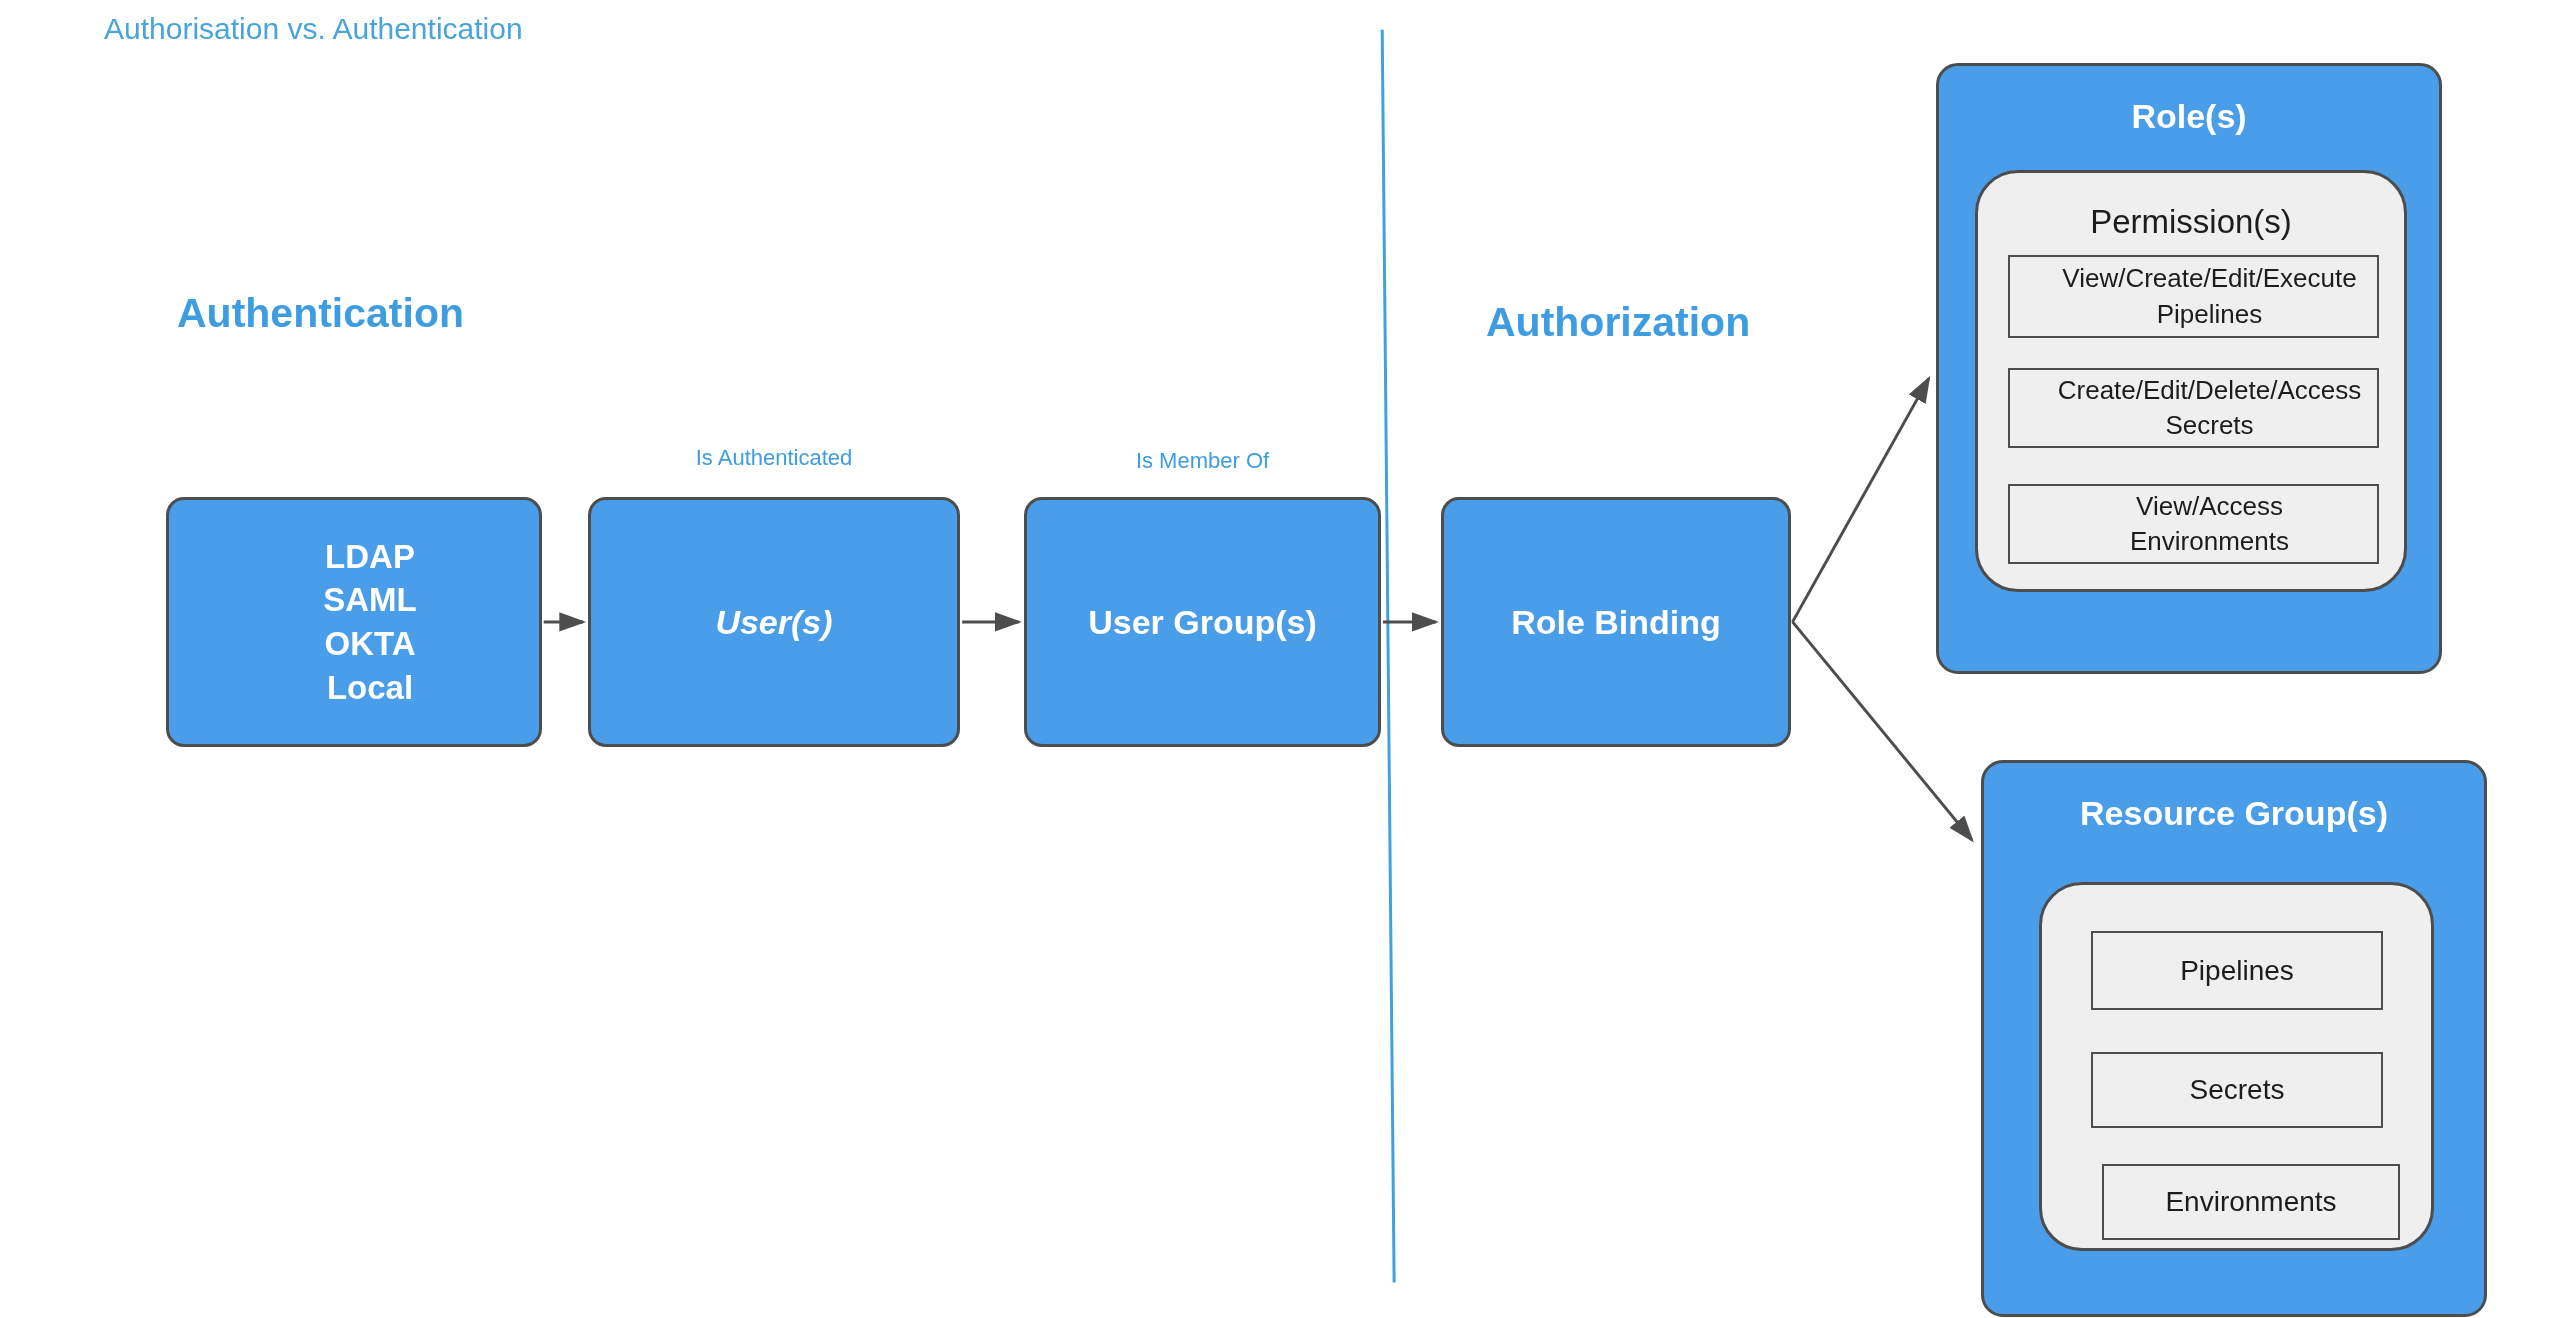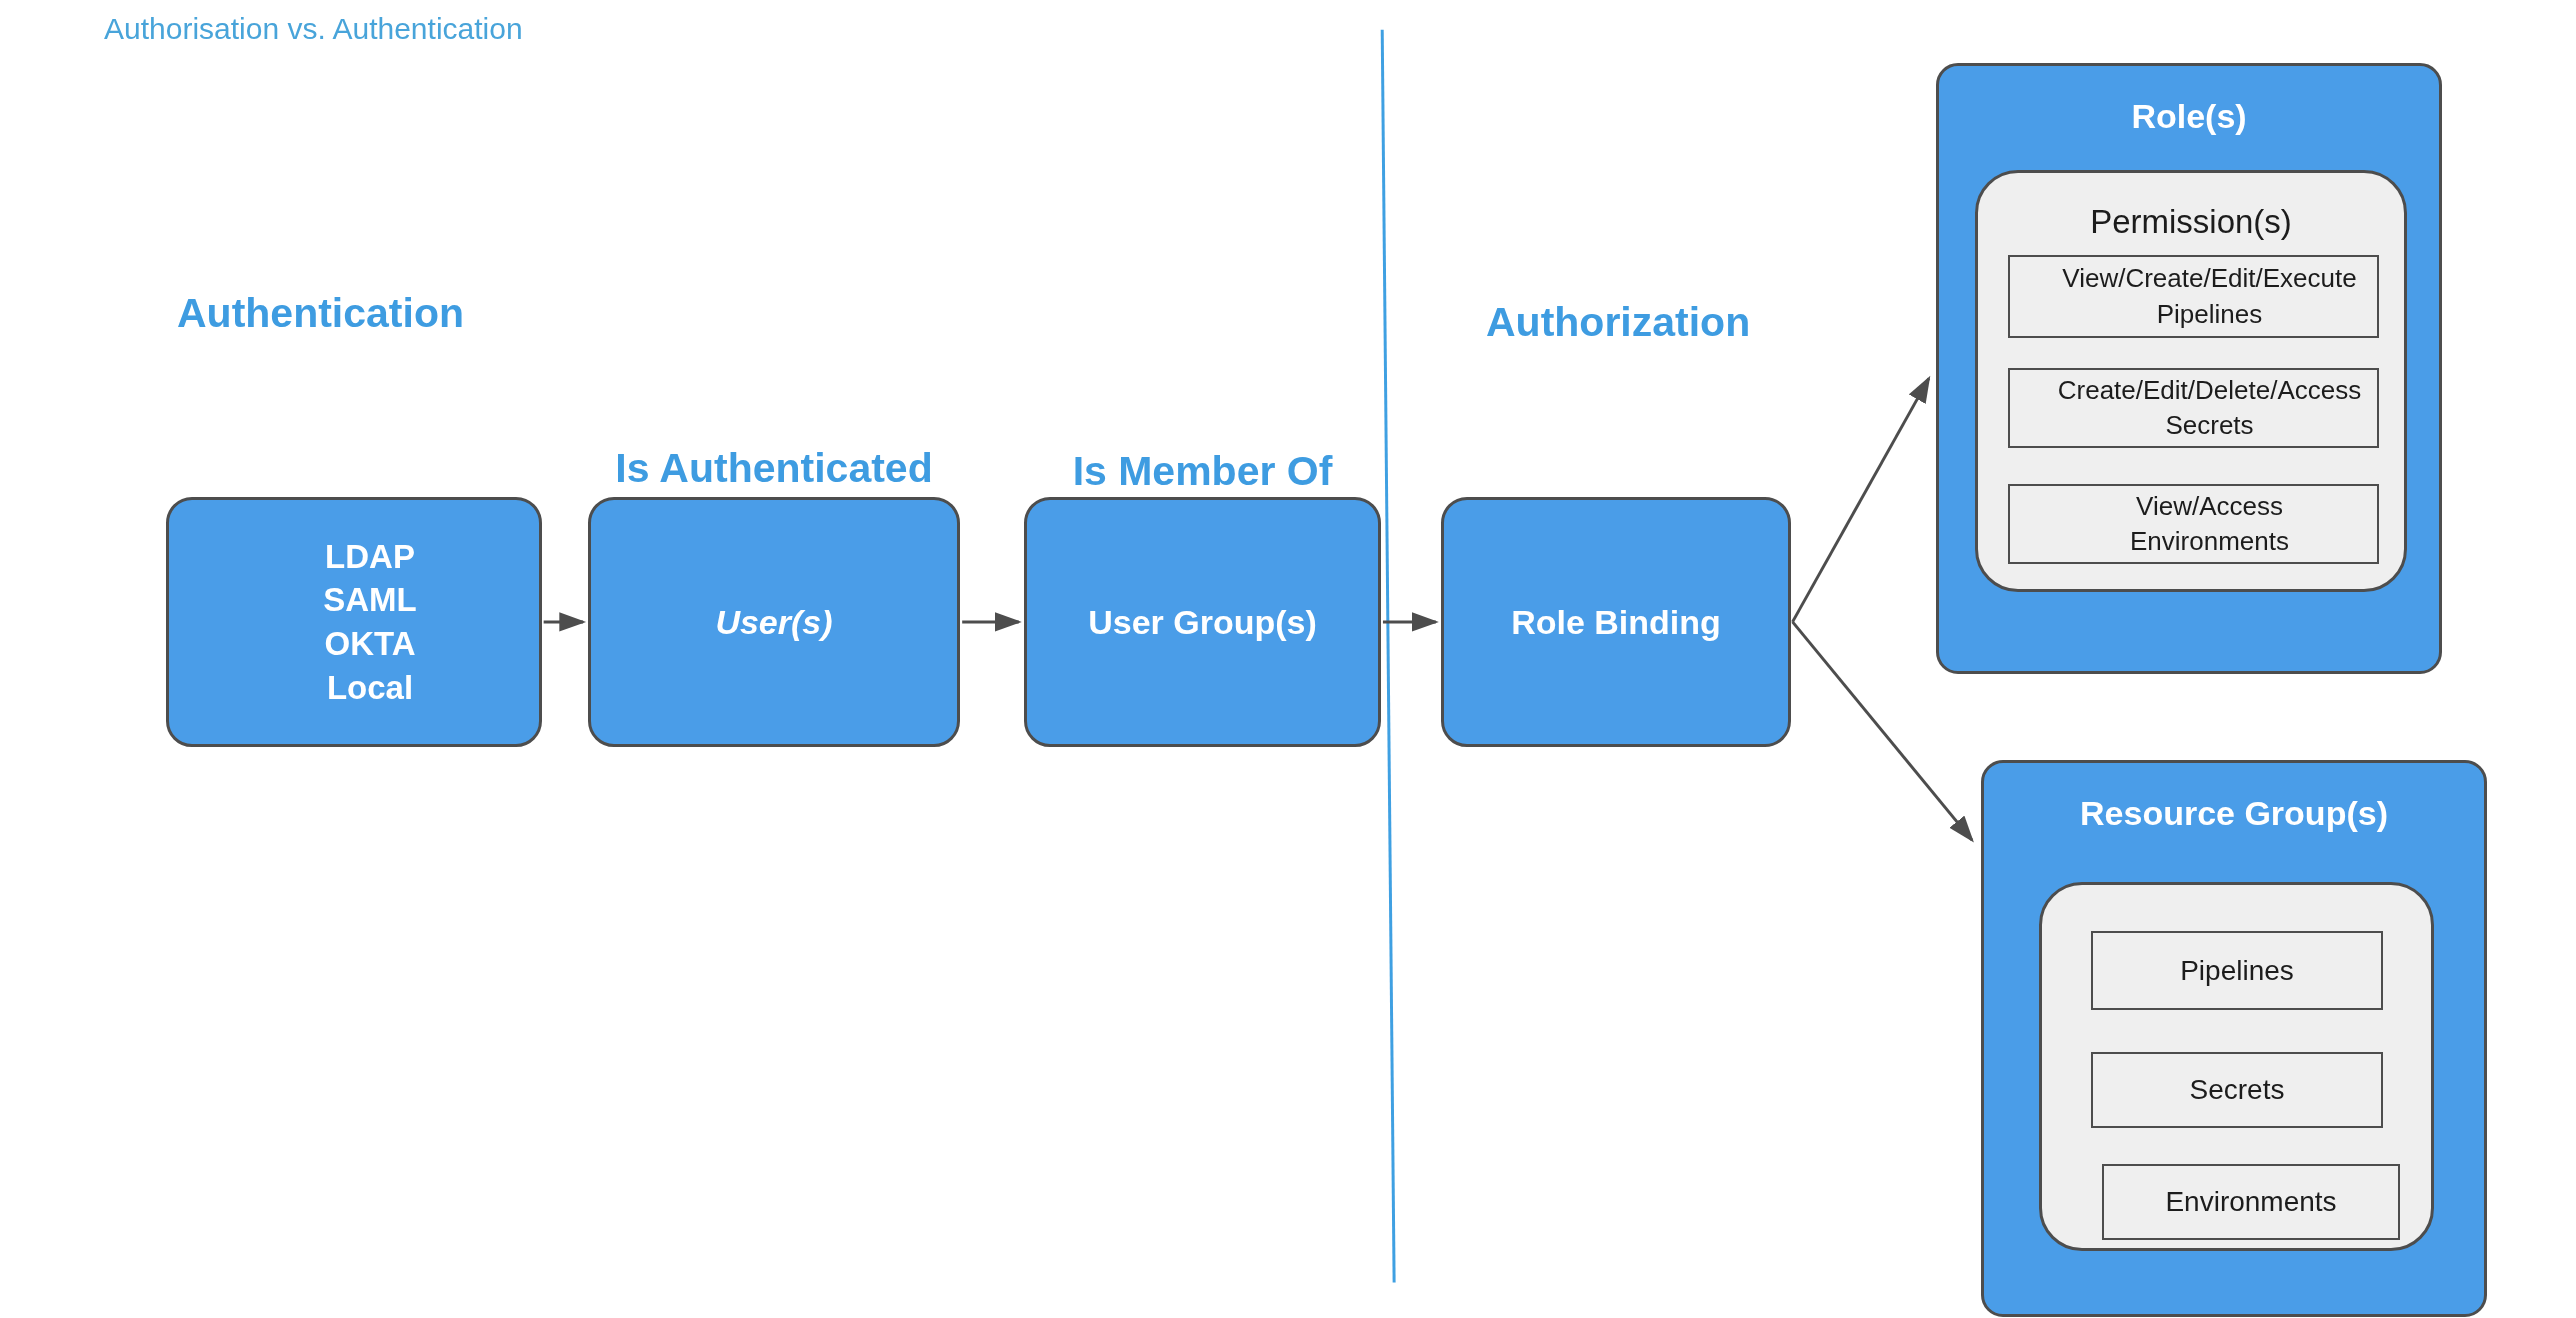--- a/index.html
+++ b/index.html
@@ -35,35 +35,35 @@
     font-size: 41px;
     font-weight: bold;
     color: var(--label-blue, #3e9ce1);
     white-space: nowrap;
   }
   .heading-authentication { left: 177px; top: 290px; }
   .heading-authorization  { left: 1486px; top: 299px; }
 
   .edge-label {
     position: absolute;
-    font-size: 41px;
-    font-weight: bold;
+    font-size: 22px;
+    font-weight: normal;
     color: var(--label-blue, #3e9ce1);
     text-align: center;
   }
   .label-is-authenticated { left: 588px;  top: 445px; width: 372px; }
   .label-is-member-of     { left: 1024px; top: 448px; width: 357px; }
 
   .node {
     position: absolute;
     top: 497px;
     height: 250px;
     background: var(--node-fill, #4a9de8);
     border: 3px solid var(--node-border, #4d4d4d);
-    border-radius: 26px;
+    border-radius: 18px;
     box-sizing: border-box;
     display: flex;
     align-items: center;
     justify-content: center;
     text-align: center;
     color: var(--text-white, #ffffff);
     font-weight: bold;
     font-size: 34px;
   }
   .node-identity-providers { left: 166px;  width: 376px; font-size: 33px; line-height: 1.32; }

